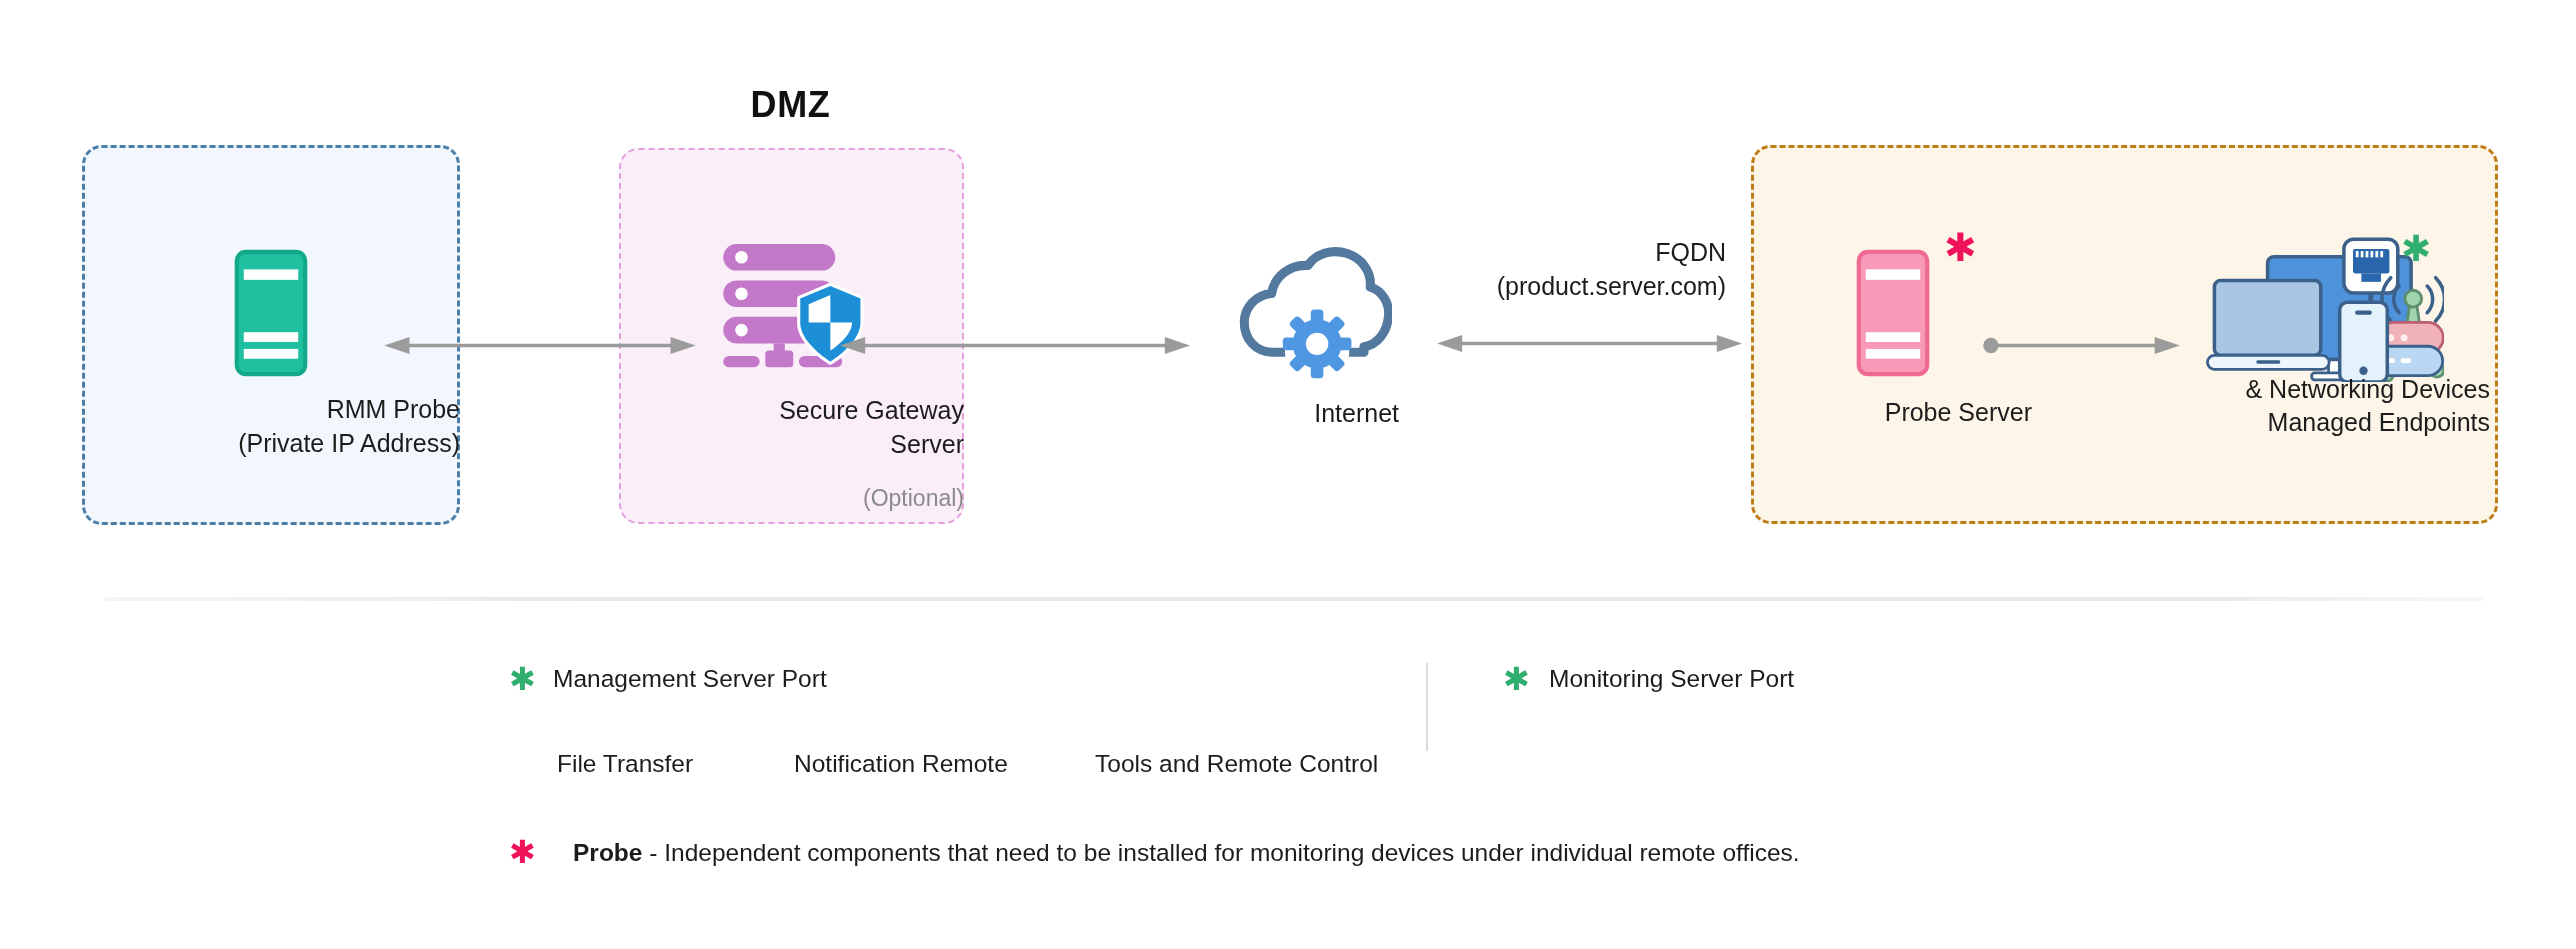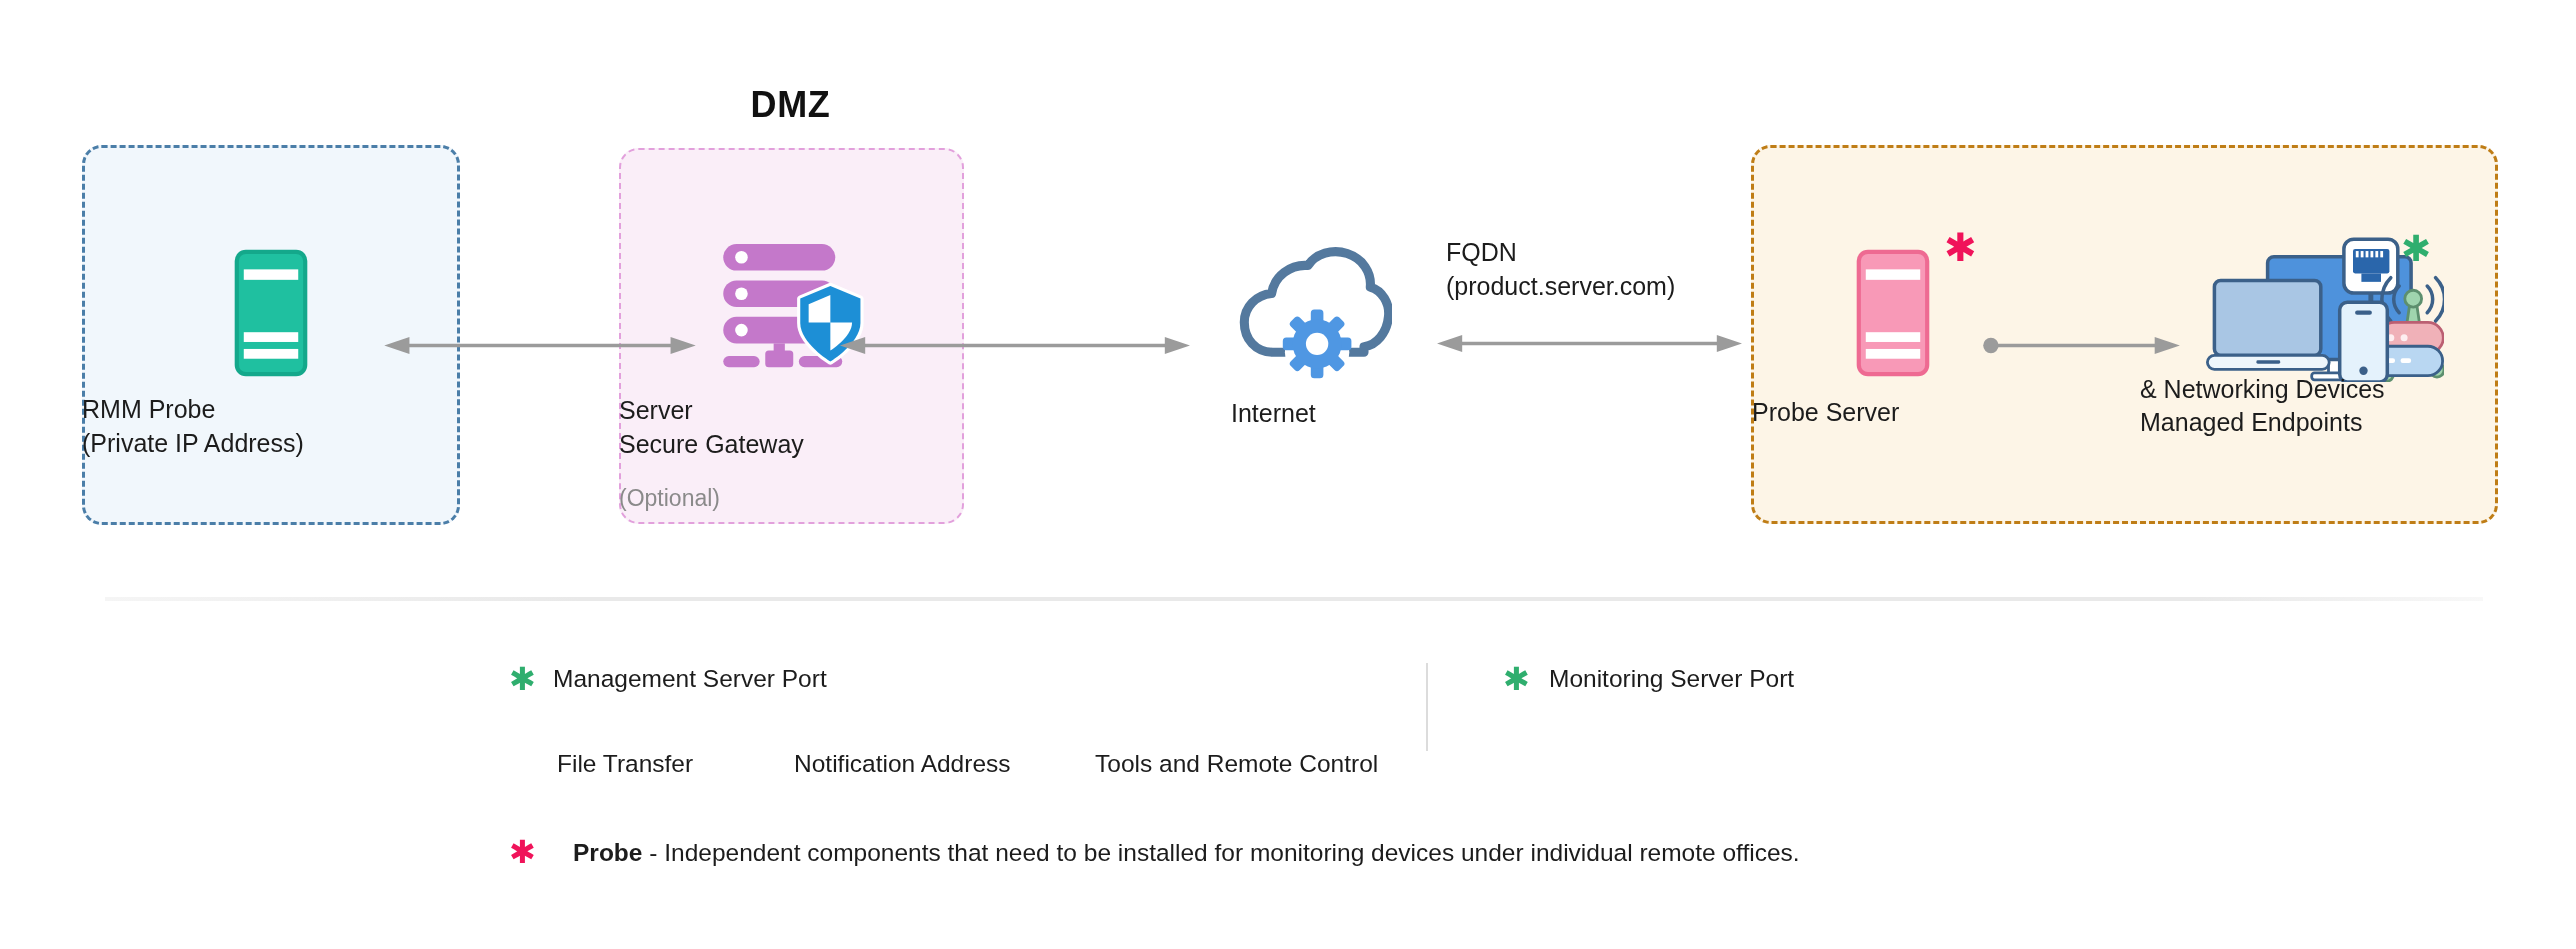--- a/index.html
+++ b/index.html
@@ -27,21 +27,21 @@
     background:var(--rmm-box-bg);border:3.5px dashed var(--rmm-box-border);}
   .zone.dmz{left:619px;top:148px;width:345px;height:376px;
     background:var(--dmz-box-bg);border:2.8px dashed var(--dmz-box-border);}
   .zone.remote{left:1751px;top:145px;width:747px;height:379px;
     background:var(--remote-box-bg);border:3.5px dashed var(--remote-box-border);}
 
   .dmz-title{position:absolute;left:689px;top:84px;width:203px;text-align:center;
     font-size:36px;font-weight:700;letter-spacing:0.7px;color:#111;}
 
   .icon{position:absolute;}
-  .node-label{position:absolute;text-align:left;font-size:25px;line-height:34px;color:var(--text);}
+  .node-label{position:absolute;text-align:right;font-size:25px;line-height:34px;color:var(--text);}
   .node-label .sub{color:var(--muted-text);font-size:23px;margin-top:20px;}
   .marker{position:absolute;line-height:1;}
   .marker.red{color:var(--marker-red);}
   .marker.green{color:var(--marker-green);}
 
   .arrow{position:absolute;overflow:visible;}
 
   .hdivider{position:absolute;left:105px;top:597px;width:2378px;height:3.5px;
     background:linear-gradient(to right,#f5f5f5,var(--divider) 20%,var(--divider) 88%,#f8f8f8);}
   .vdivider{position:absolute;left:1426px;top:663px;width:2.1px;height:88px;background:#dcdcdc;}
@@ -88,22 +88,22 @@
     <g transform="translate(103,58)">
       <path d="M50 2 L93 20 V55 C93 84 50 110 50 110 C50 110 7 84 7 55 V20 Z" style="fill:var(--shield-blue)" stroke="#ffffff" stroke-width="9" stroke-linejoin="round" paint-order="stroke"></path>
       <clipPath id="shieldChecker">
         <rect x="14" y="12" width="36" height="42"></rect>
         <rect x="50" y="54" width="38" height="46"></rect>
       </clipPath>
       <path d="M50 15 L81 28 V54 C81 75 50 94 50 94 C50 94 19 75 19 54 V28 Z" fill="#ffffff" clip-path="url(#shieldChecker)"></path>
     </g>
   </svg>
   <div class="node-label" style="left:619px;top:393px;width:345px">
+    <div>Secure Gateway</div>
     <div>Server</div>
-    <div>Secure Gateway</div>
     <div class="sub">(Optional)</div>
   </div>
 
   <svg class="icon" style="left:1238px;top:247px" width="154" height="144" viewBox="0 0 220 205">
     <path d="M50 150 C25 150 9 131 9 107 C9 85 26 68 48 66 C52 41 75 24 100 26
              C111 9 135 2 156 9 C178 16 191 36 189 57 C206 62 217 80 215 99
              C213 122 198 140 180 142 L180 150 Z" fill="#ffffff" style="stroke:var(--cloud-outline)" stroke-width="13" stroke-linejoin="round"></path>
     <circle cx="113" cy="150" r="46" fill="#ffffff"></circle>
     <g transform="translate(113,138)">
       <rect x="-9" y="-49" width="18" height="98" rx="5" style="fill:var(--gear-blue)"></rect>
@@ -211,21 +211,21 @@
     <polygon points="284,15 248,3 248,27" style="fill:var(--arrow-gray)"></polygon>
   </svg>
 
   <div class="hdivider"></div>
   <div class="vdivider"></div>
 
   <div class="legend-marker marker green" style="left:509px;top:663px">✱</div>
   <div class="legend-row" style="left:553px;top:664px">Management Server Port</div>
 
   <div class="legend-row" style="left:557px;top:749px">File Transfer</div>
-  <div class="legend-row" style="left:794px;top:749px">Notification Address</div>
+  <div class="legend-row" style="left:794px;top:749px">Notification Remote</div>
   <div class="legend-row" style="left:1095px;top:749px">Tools and Remote Control</div>
 
   <div class="legend-marker marker green" style="left:1503px;top:663px">✱</div>
   <div class="legend-row" style="left:1549px;top:664px">Monitoring Server Port</div>
 
   <div class="legend-marker marker red" style="left:509px;top:836px">✱</div>
   <div class="legend-row" style="left:573px;top:838px">
     <span class="note-term">Probe</span><span> - Independent components that need to be installed for monitoring devices under individual remote offices.</span>
   </div>
 

